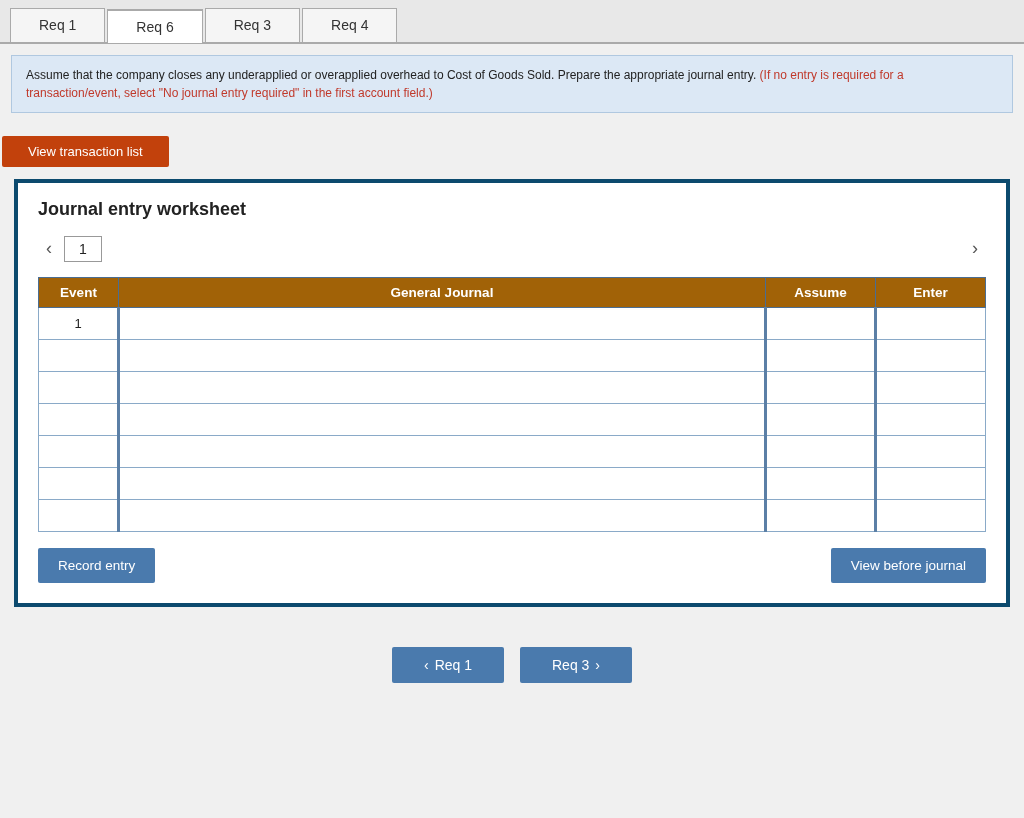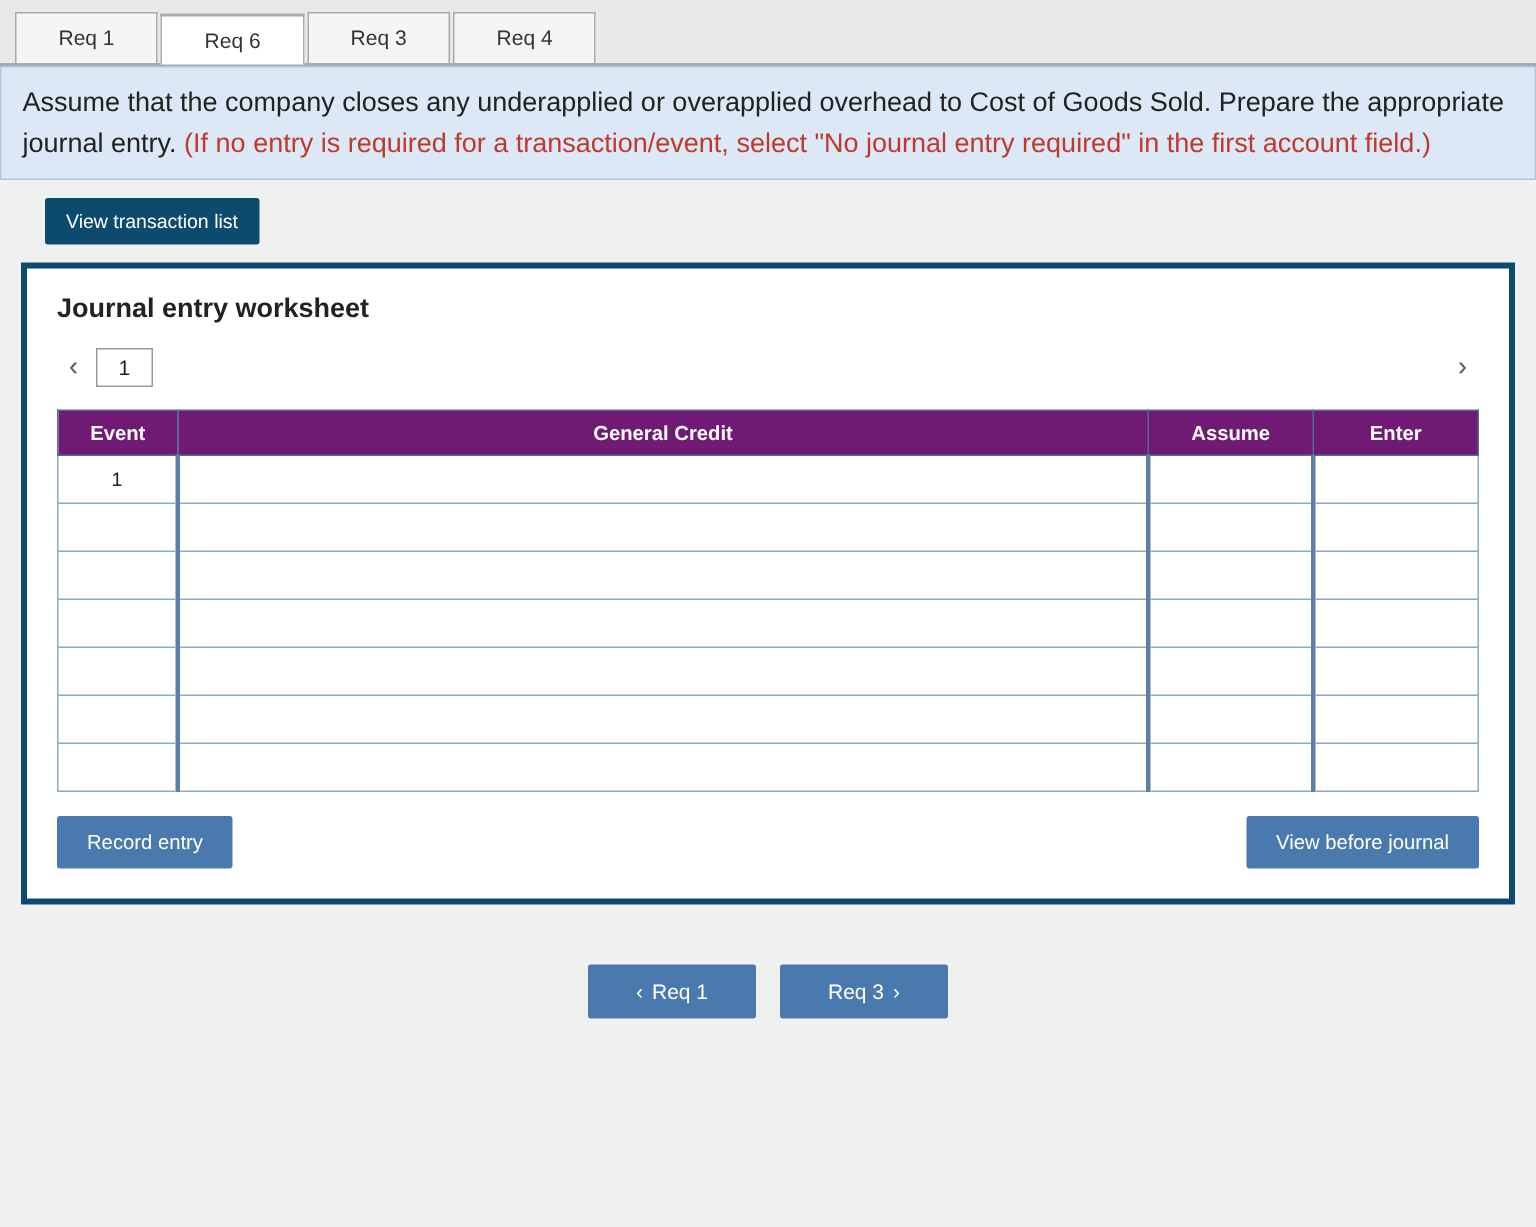--- a/index.html
+++ b/index.html
@@ -34,36 +34,36 @@
       font-weight: normal;
       position: relative;
       top: 1px;
     }
 
     
     .instructions {
       background: #dce8f5;
       border: 1px solid #b0c8e0;
       padding: 10px 14px;
-      margin: 0;
-      font-size: 18px;
+      margin: 11px;
+      font-size: 12px;
       line-height: 1.5;
     }
     .instructions .red-text {
       color: #c0392b;
     }
 
     
     .view-transaction-btn {
       display: inline-block;
-      background: #0c4a6e;
+      background: #c2410c;
       color: #fff;
       border: none;
-      padding: 8px 14px;
-      margin: 12px 30px;
+      padding: 8px 26px;
+      margin: 12px 2px;
       font-size: 13px;
       cursor: pointer;
       border-radius: 2px;
     }
 
     
     .worksheet-container {
       background: #fff;
       border: 4px solid #0c4a6e;
       margin: 0 14px 20px 14px;
@@ -119,21 +119,21 @@
       margin-bottom: 8px;
     }
 
     
     .journal-table {
       width: 100%;
       border-collapse: collapse;
       margin-bottom: 16px;
     }
     .journal-table thead tr th {
-      background: #701a75;
+      background: #a16207;
       color: #fff;
       padding: 7px 10px;
       text-align: center;
       font-size: 13.5px;
       border: 1px solid #4a6d92;
     }
     .journal-table thead tr th.event-col {
       width: 80px;
     }
     .journal-table thead tr th.gj-col {
@@ -234,21 +234,21 @@
     <div class="page-box">1</div>
     <span class="nav-arrow nav-arrow-right">›</span>
   </div>
 
 
 
   <table class="journal-table">
     <thead>
       <tr>
         <th class="event-col">Event</th>
-        <th class="gj-col">General Credit</th>
+        <th class="gj-col">General Journal</th>
         <th class="debit-col">Assume</th>
         <th class="credit-col">Enter</th>
       </tr>
     </thead>
     <tbody id="journal-tbody">
 
     <tr>
           <td class="event-cell">1</td>
           <td class="gj-cell"></td>
           <td class="num-cell"></td>

